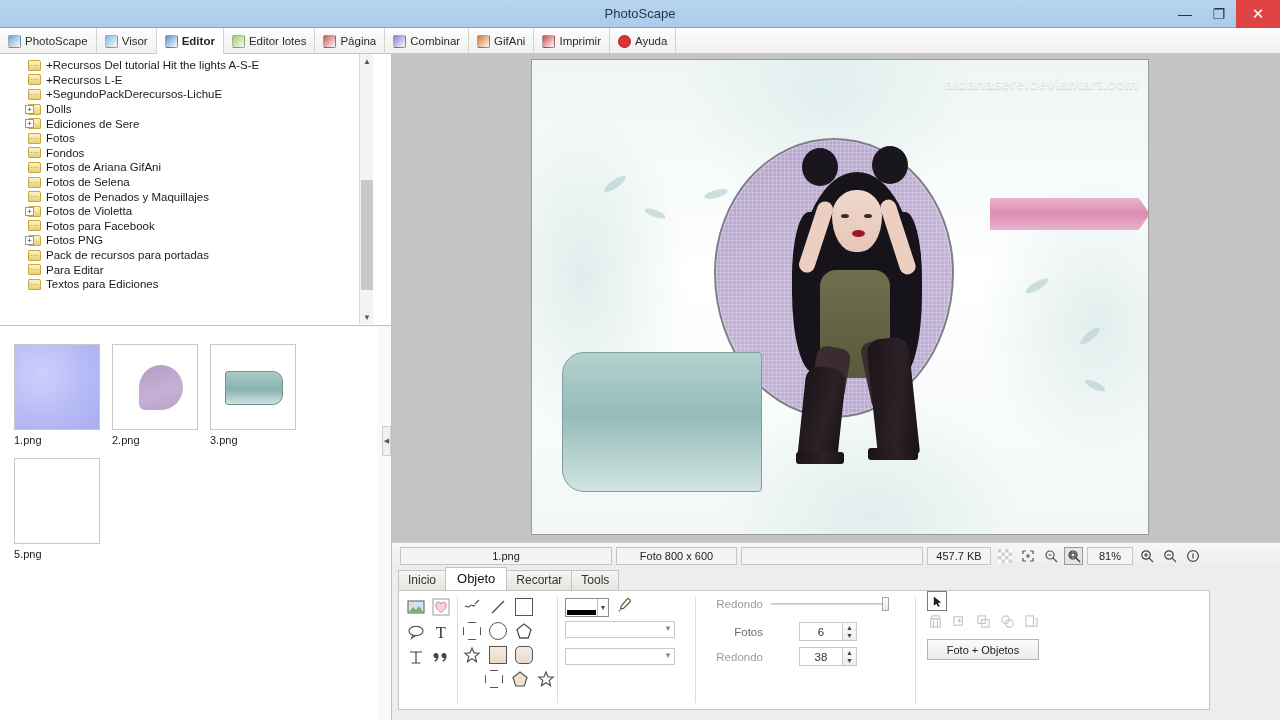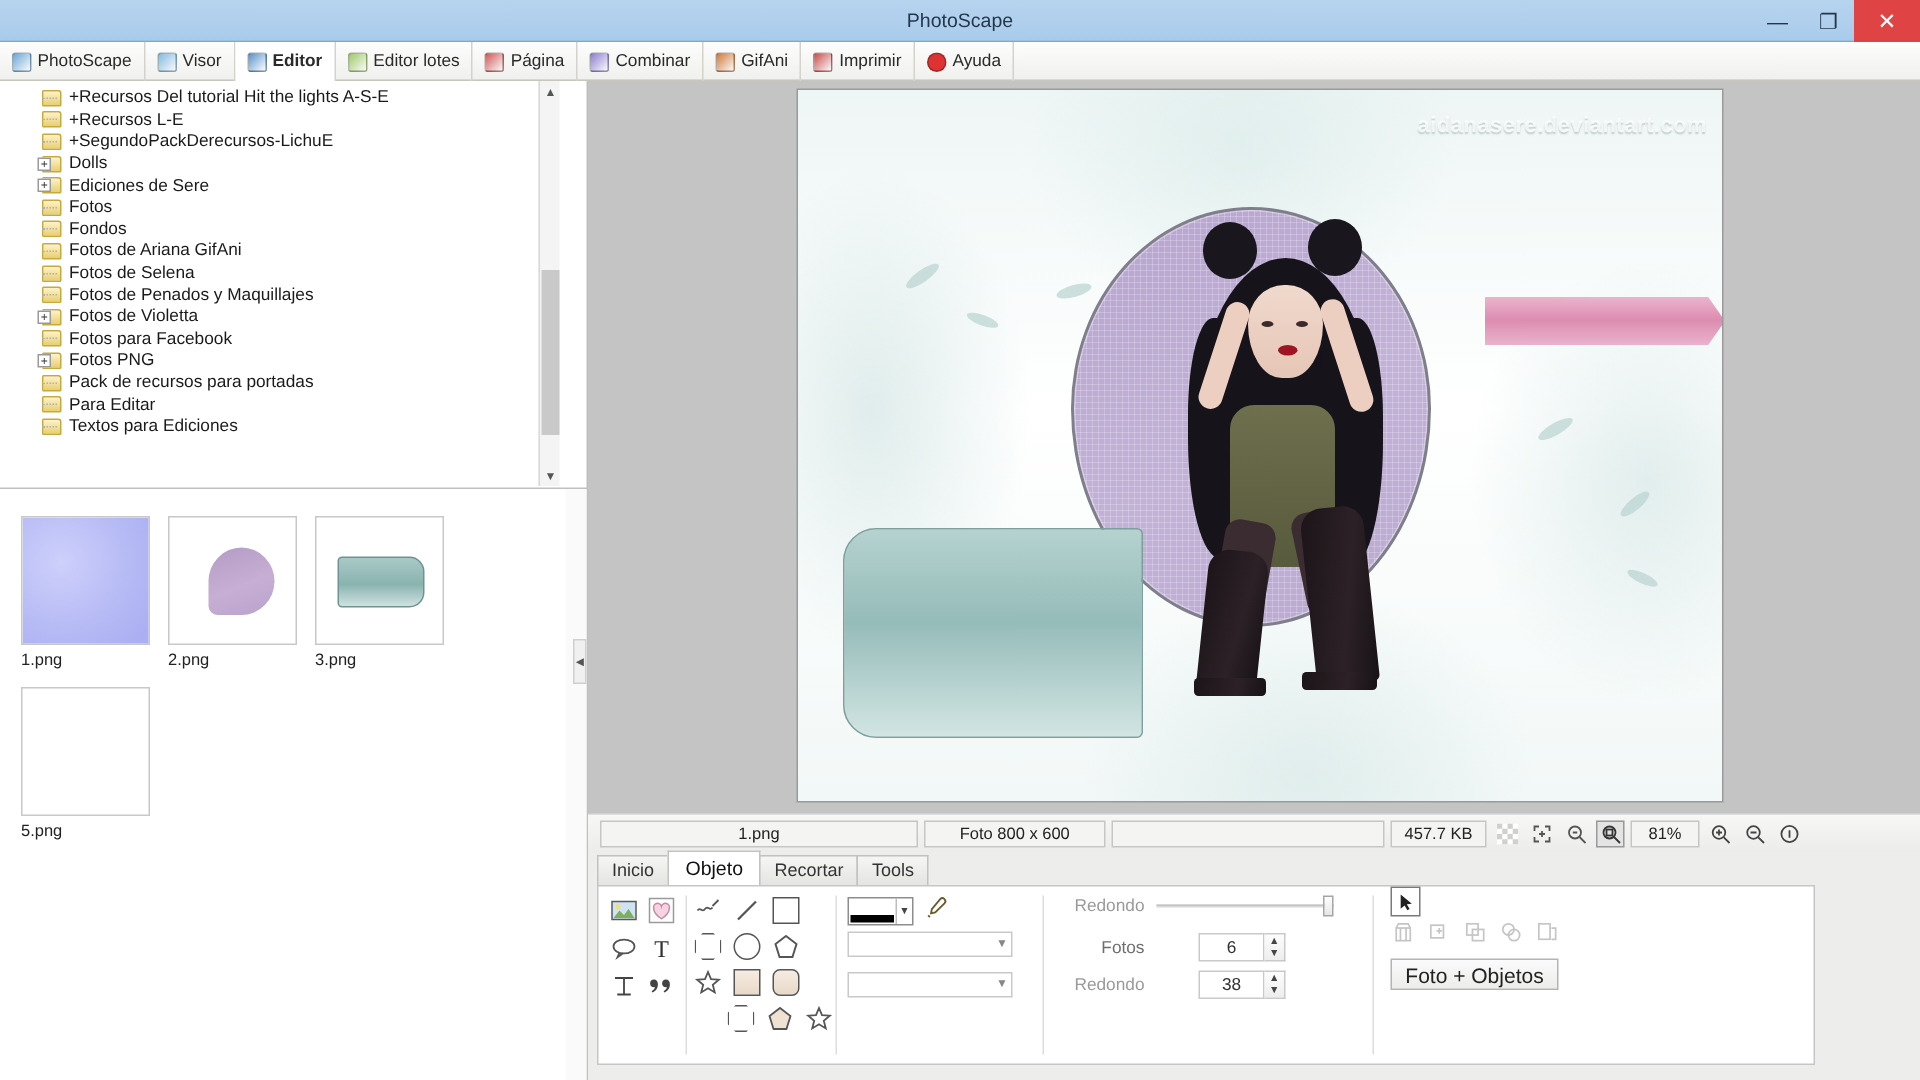--- a/index.html
+++ b/index.html
@@ -174,21 +174,21 @@
     background:linear-gradient(#fff,#e6e6e6); border:1px solid #a6a6a6; }
   .spin{ width:44px; height:19px; border:1px solid #c9c9c9; background:#fff;
     display:flex; align-items:center; justify-content:center; font-size:11.5px; color:#333; }
   .spinbtns{ width:14px; height:19px; border:1px solid #c9c9c9; border-left:none;
     background:linear-gradient(#fdfdfd,#ededed); display:flex; flex-direction:column;
     align-items:center; justify-content:space-around; font-size:7px; color:#444; cursor:pointer; }
 
   .objpanel{ position:absolute; left:820px; top:22px; width:62px; height:120px; }
   .fotoobj{ position:absolute; left:6px; top:48px; width:112px; height:21px;
     border:1px solid #b4b4b4; background:linear-gradient(#fbfbfb,#ececea);
-    font-size:14px; display:flex; align-items:center; justify-content:center; cursor:pointer; color:#222; }
+    font-size:11px; display:flex; align-items:center; justify-content:center; cursor:pointer; color:#222; }
   .objicons{ position:absolute; left:6px; top:22px; display:flex; gap:8px; }
   .objico{ width:16px; height:16px; color:#c5c5c5; font-size:13px; display:flex;
     align-items:center; justify-content:center; cursor:pointer; }
   .arrowtool{ position:absolute; left:6px; top:0; width:20px; height:20px;
     border:1px solid #7a7a7a; background:#fff; display:flex; align-items:center;
     justify-content:center; font-size:12px; cursor:pointer; }
 </style>
 </head>
 <body>
 

